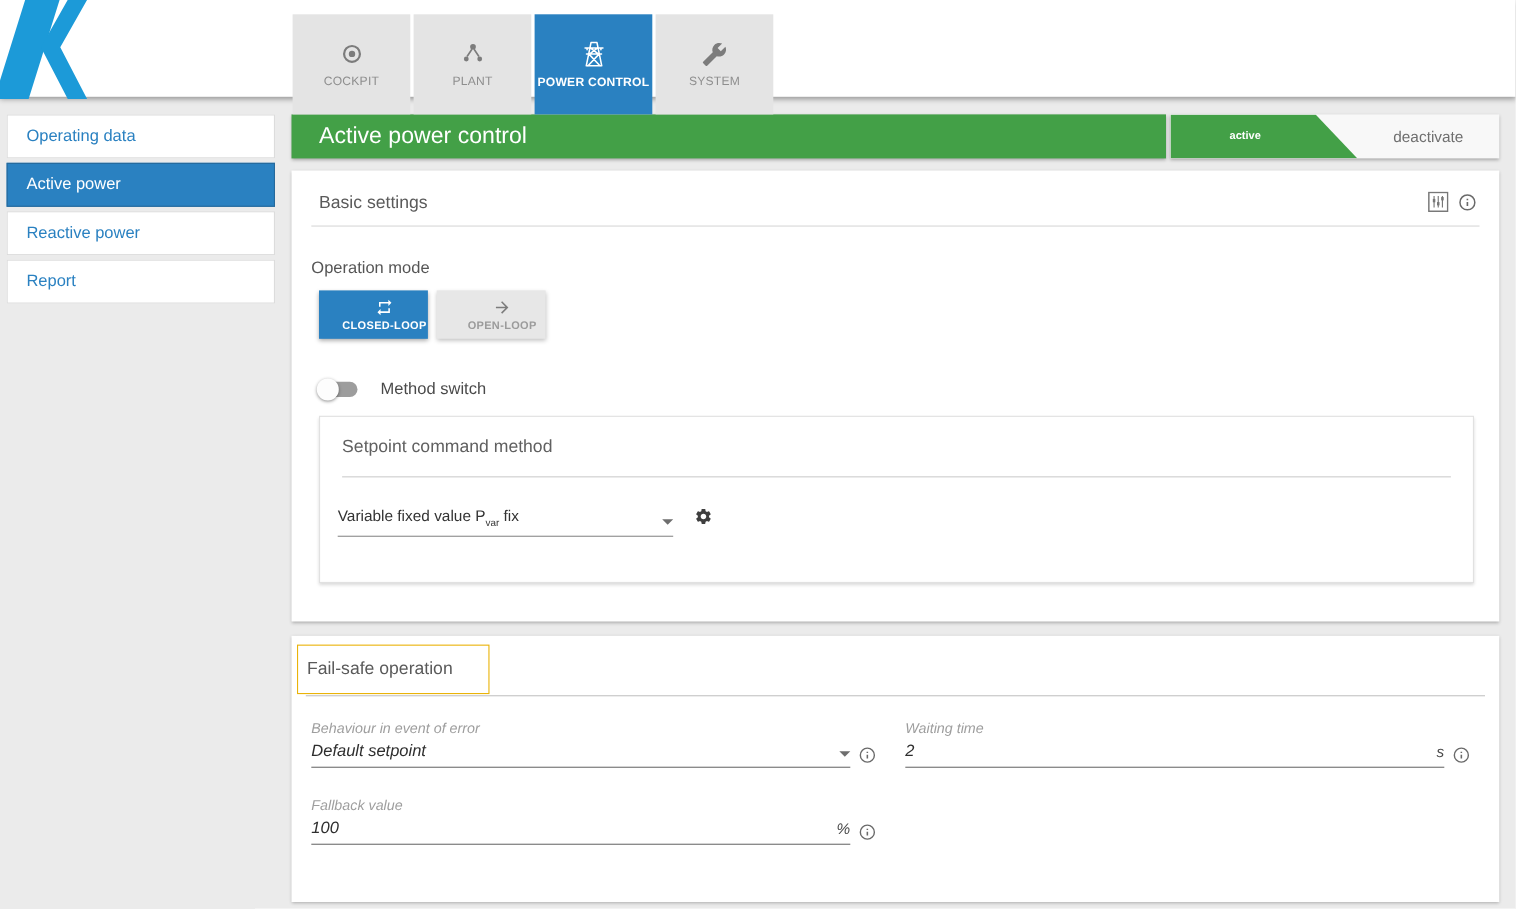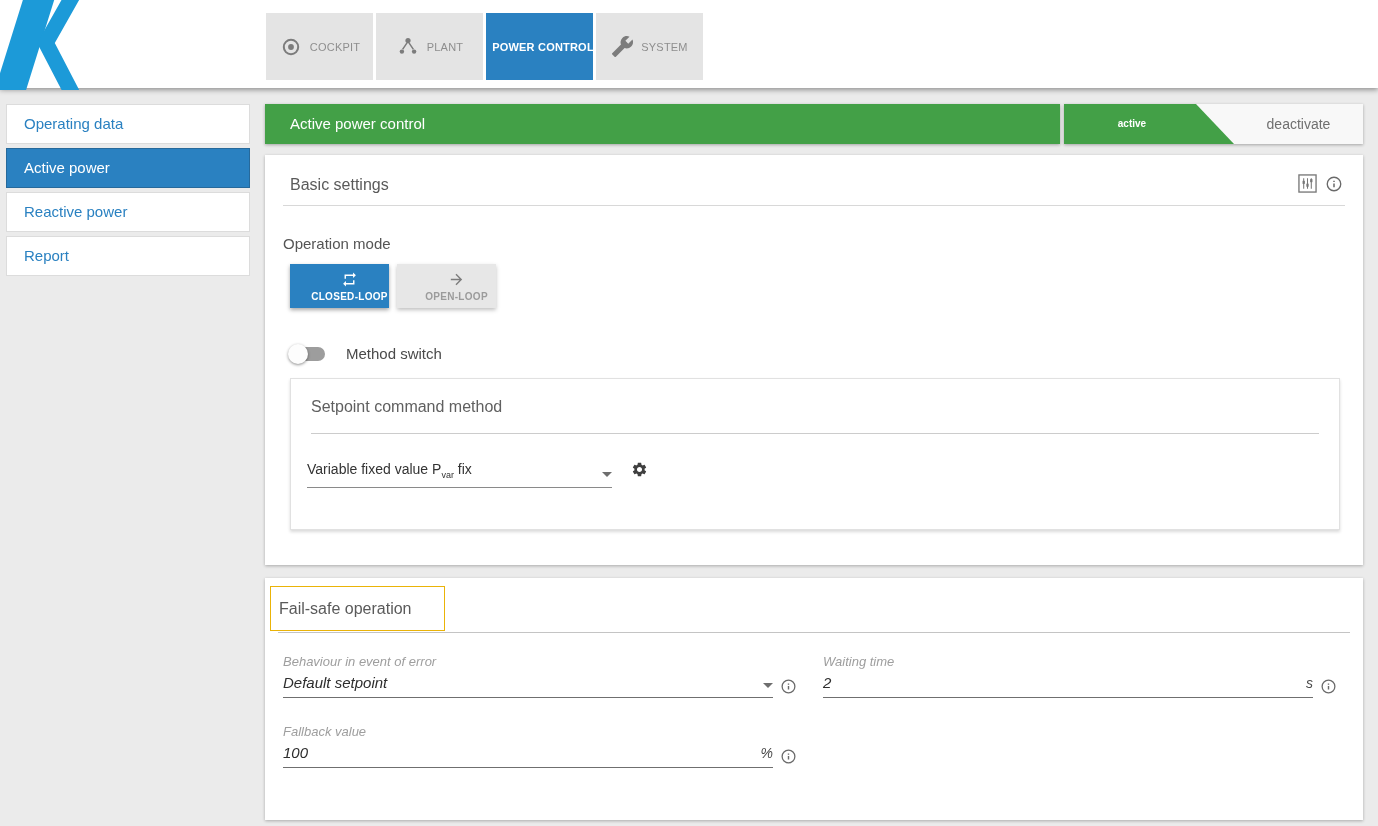--- a/index.html
+++ b/index.html
@@ -4,33 +4,33 @@
 <style>
   * { margin:0; padding:0; box-sizing:border-box; }
   html,body { width:1378px; height:826px; font-family:"Liberation Sans", sans-serif; }
   #app { position:relative; width:1378px; height:826px; background:#ebebeb; overflow:hidden; }
 
   
   .header { position:absolute; left:0; top:0; width:1378px; height:88px; background:#ffffff;
             box-shadow:0 2px 5px rgba(0,0,0,0.38); z-index:10; }
   .logo { position:absolute; left:0; top:0; width:90px; height:90px; }
   .nav { position:absolute; left:266px; top:13px; display:flex; gap:3px; }
-  .nav-btn { width:107px; height:67px; background:#e4e4e4; display:flex; flex-direction:row;
+  .nav-btn { width:107px; height:91px; background:#e4e4e4; display:flex; flex-direction:column;
              align-items:center; justify-content:center; gap:7px; cursor:pointer; }
   .nav-btn .nav-lbl { font-size:11px; color:#8e8e8e; letter-spacing:.2px; white-space:nowrap; }
   .nav-btn svg { display:block; }
   .nav-btn .ic-stroke { stroke:#7c7c7c; fill:none; }
   .nav-btn .ic-fill { fill:#7c7c7c; }
   .nav-btn.active { background:#2a81c1; }
   .nav-btn.active .nav-lbl { color:#ffffff; font-weight:bold; }
   .nav-btn.active .ic-stroke { stroke:#ffffff; }
 
   
   .banner { position:absolute; left:265px; top:104px; width:795px; height:40px; background:#43a047;
-            color:#fff; font-size:15px; font-weight:500; line-height:40px; padding-left:25px;
+            color:#fff; font-size:21px; font-weight:500; line-height:40px; padding-left:25px;
             box-shadow:0 1px 3px rgba(0,0,0,.3); }
   .state-tabs { position:absolute; left:1064px; top:104px; width:299px; height:40px; background:#f8f8f8;
                 box-shadow:0 1px 3px rgba(0,0,0,.3); }
   .state-active { position:absolute; left:0; top:0; width:170px; height:40px; background:#43a047;
                   clip-path:polygon(0 0, 132px 0, 170px 100%, 0 100%); color:#fff; font-weight:bold;
                   font-size:10px; line-height:40px; text-align:center; padding-right:34px; cursor:pointer; }
   .state-deactivate { position:absolute; left:170px; right:0; top:0; height:40px; line-height:40px;
                       text-align:center; color:#6f6f6f; font-weight:normal; font-size:14px; cursor:pointer; }
 
   

